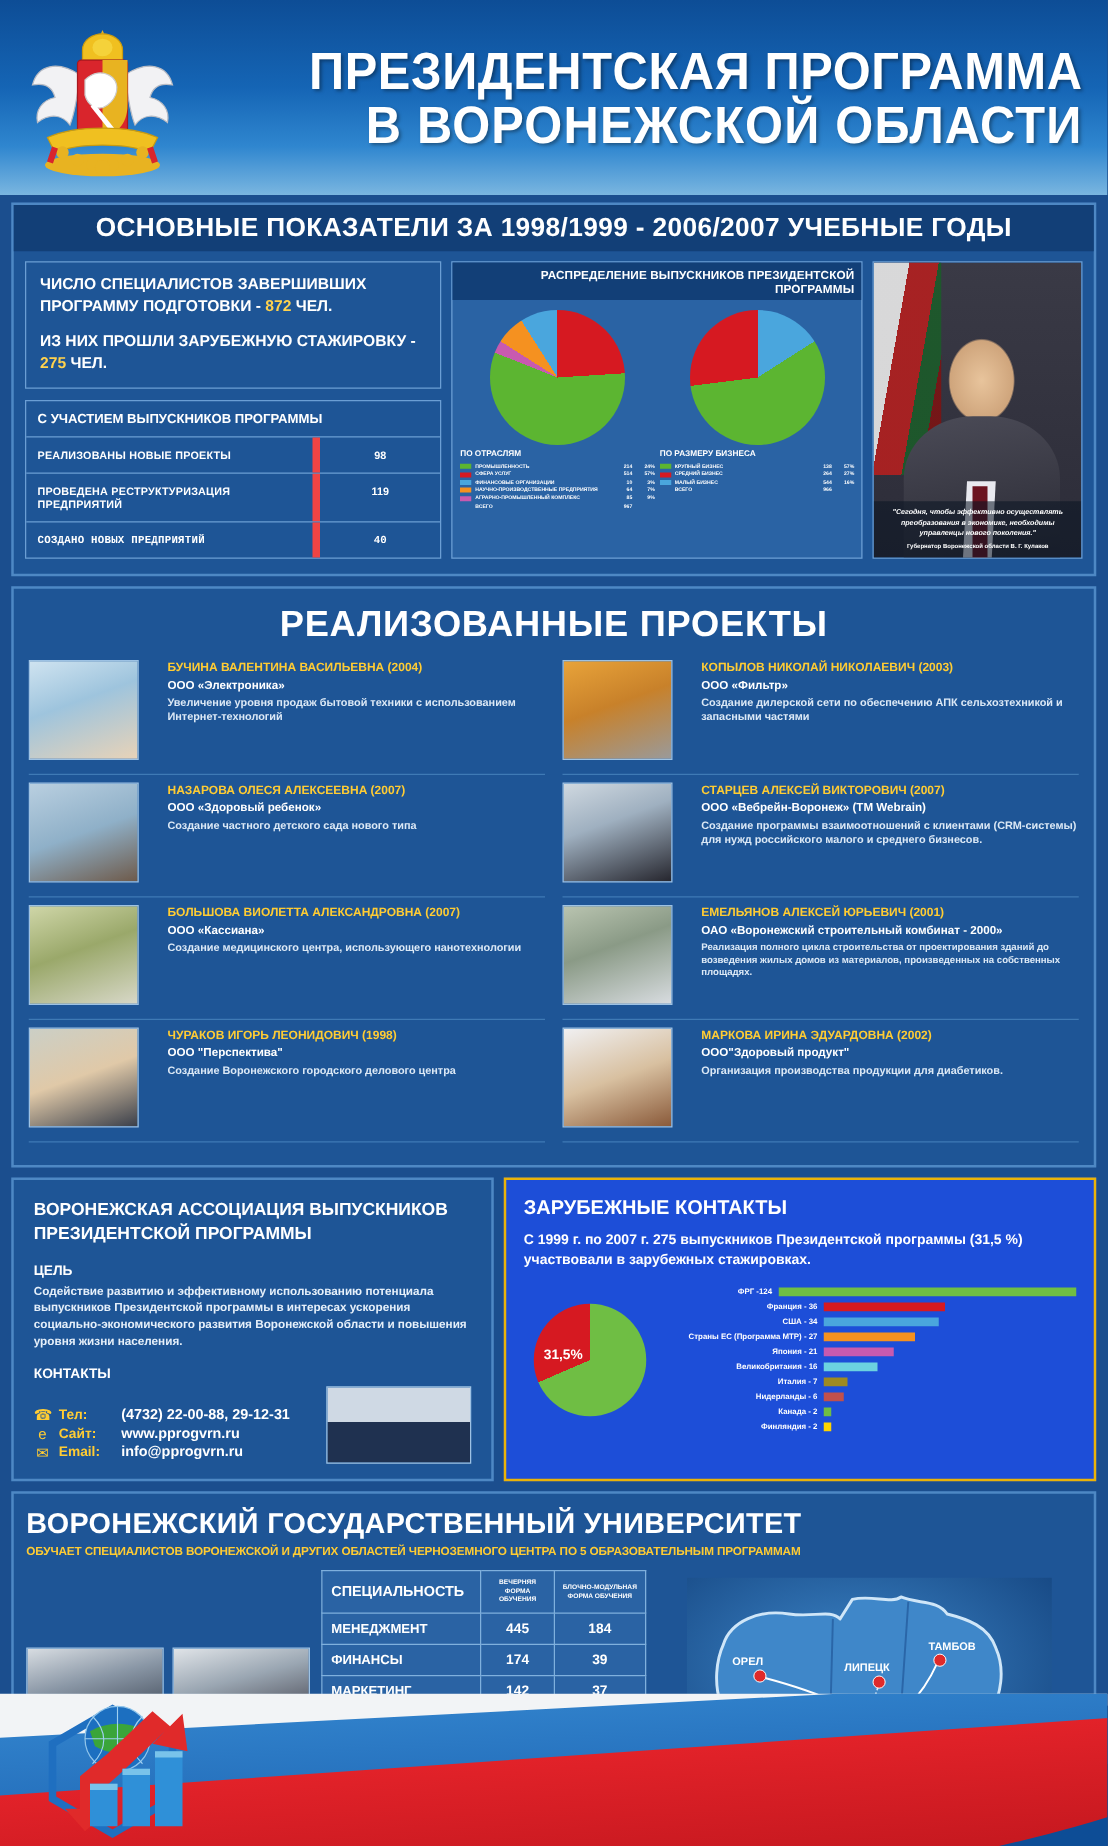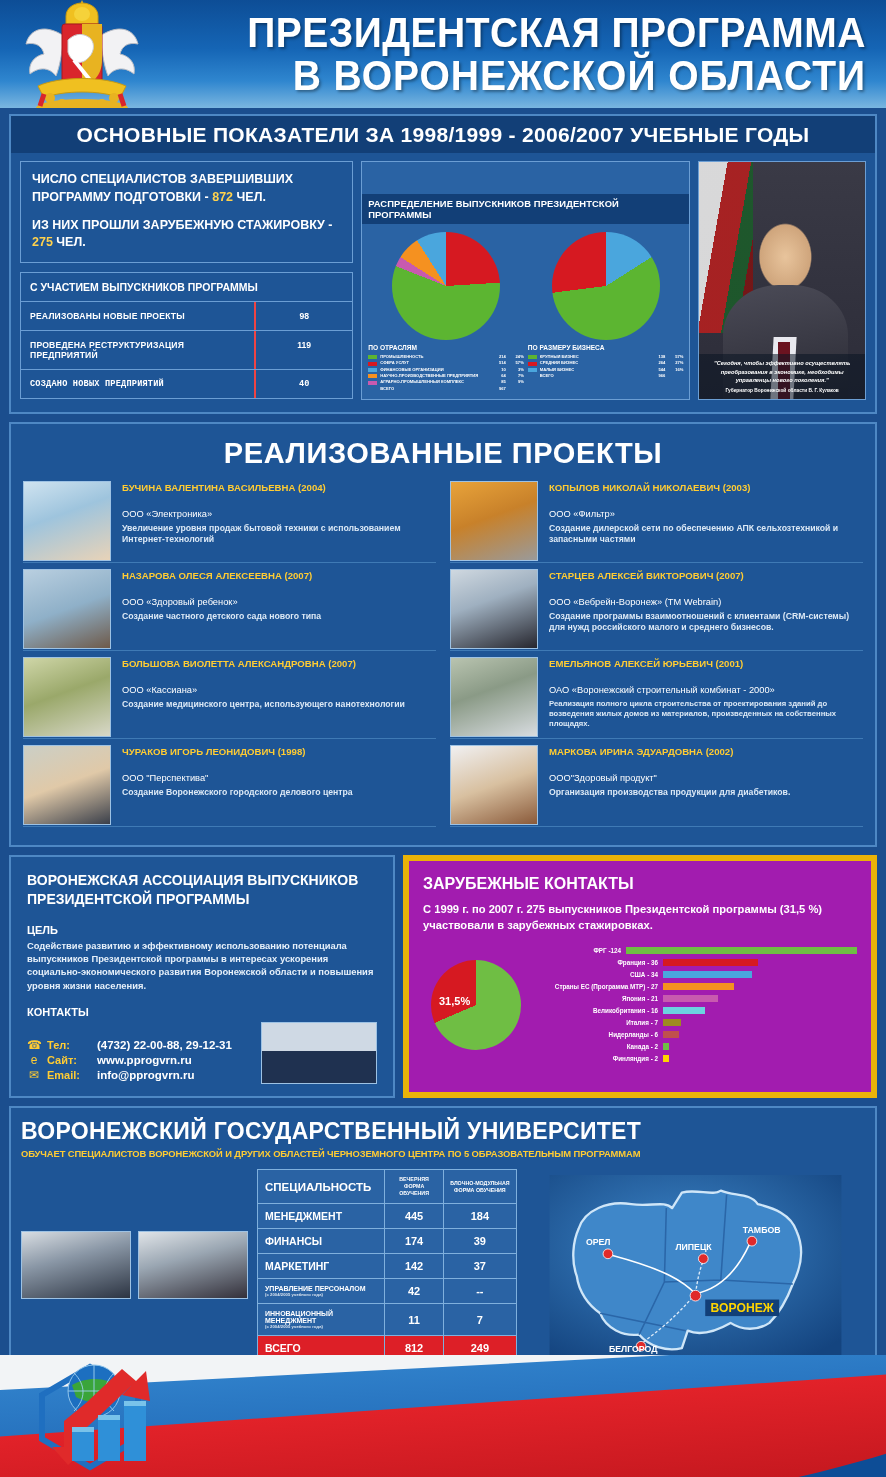--- a/index.html
+++ b/index.html
@@ -7,21 +7,21 @@
     width: 886px; height: 1477px;
     font-family: "Liberation Sans", sans-serif;
     background: #1b4e8e;
     position: relative;
     overflow: hidden;
   }
 
   
   .header {
     position: relative;
-    height: 108px;
+    height: 156px;
     background: linear-gradient(to bottom, #0d4d96 0%, #1565b5 45%, #2f86cf 75%, #7ab6e0 100%);
     display: flex; align-items: center;
     overflow: hidden;
   }
   .coat {
     width: 132px; height: 124px;
     margin-left: 16px; margin-top: 4px;
     position: relative; flex: none;
   }
   .coat svg { width: 100%; height: 100%; }
@@ -69,35 +69,34 @@
 
   .ind-table { margin-top: 9px; border: 1px solid #6b9ed4; }
   .ind-table .th {
     color: #fff; font-weight: bold; font-size: 10.5px;
     padding: 8px 9px; border-bottom: 1px solid #6b9ed4;
   }
   .ind-row { display: flex; border-bottom: 1px solid #6b9ed4; }
   .ind-row:last-child { border-bottom: none; font-family: Liberation Mono, monospace; }
   .ind-row .c1 {
     flex: 1; color: #fff; font-weight: bold; font-size: 8.6px;
-    padding: 9px 9px; border-right: 2px solid #ef4444;
+    padding: 9px 9px; border-right: 6px solid #ef4444;
     letter-spacing: .2px;
   }
   .ind-row .c2 {
     width: 96px; text-align: center; color: #fff;
     font-weight: bold; font-size: 8.6px; padding: 9px 0;
   }
 
   
   .pie-panel { width: 330px; border: 1px solid #6b9ed4; background:#2a63a4; }
   .pie-panel-title {
     background: #123f77; color: #fff; font-weight: bold;
-    font-size: 9.4px; padding: 4px 6px; text-align:left;
+    font-size: 9.4px; padding: 4px 6px; text-align:right;
     letter-spacing: .1px;
-    margin-top: 32px;
   }
   .pies { display: flex; justify-content: space-around; padding: 8px 4px 2px; }
   .pie { width: 108px; height: 108px; border-radius: 50%; }
   .pie-legends { display: flex; padding: 2px 6px 7px; gap: 4px; }
   .legend-col { flex: 1; }
   .legend-title { color: #fff; font-weight: bold; font-size: 6.6px; margin-bottom: 3px; }
   .legend-row { display: flex; align-items: center; font-size: 4.1px; color: #fff; line-height: 1.55; }
   .swatch { width: 9px; height: 4px; margin-right: 3px; flex: none; }
   .lg-name { flex: 1; font-weight: bold; white-space: nowrap; }
   .lg-v1 { width: 20px; text-align: right; font-weight: bold; }
@@ -139,29 +138,29 @@
   .gov-sig { font-style: normal; font-size: 4.8px; margin-top: 4px; }
 
   
   #sec-projects { margin-top: 8px; padding: 0 0 12px; }
   .projects-head {
     text-align: center; color: #fff; font-weight: bold;
     font-size: 29px; padding: 13px 0 11px; letter-spacing: .6px;
   }
   .projects-cols { display: flex; padding: 0 12px; gap: 14px; }
   .proj-col { flex: 1; }
-  .proj-item { display: flex; gap: 11px; padding-bottom: 1px; margin-bottom: 6px; border-bottom: 1px solid #3f7ab5; }
+  .proj-item { display: flex; gap: 23px; padding-bottom: 11px; margin-bottom: 6px; border-bottom: 1px solid #3f7ab5; }
   .proj-item:last-child { border-bottom: 1px solid #3f7ab5; }
   .proj-photo {
     width: 88px; height: 80px; flex: none;
     border: 1px solid #9dc2e4;
   }
   .proj-txt { flex: 1; padding-top: 1px; }
   .proj-name { color: #ffcc33; font-weight: bold; font-size: 9.6px; line-height: 1.25; }
-  .proj-org { color: #fff; font-weight: normal; font-size: 9.3px; margin-top: 15px; }
+  .proj-org { color: #fff; font-weight: bold; font-size: 9.3px; margin-top: 2px; }
   .proj-desc { color: #dce9f6; font-weight: bold; font-size: 8.7px; line-height: 1.3; margin-top: 4px; }
   .proj-desc.sm { font-size: 7.7px; }
 
   
   .row3 { display: flex; gap: 8px; margin: 8px 9px 0; }
   #sec-assoc { width: 386px; border: 2px solid #4e88c4; background: #1e5596; padding: 14px 16px 12px; }
   .assoc-title { color: #fff; font-weight: bold; font-size: 14px; line-height: 1.38; }
   .assoc-sub { color: #fff; font-weight: bold; font-size: 11px; margin-top: 14px; }
   .assoc-text { color: #e6f0fa; font-weight: bold; font-size: 9.4px; line-height: 1.42; margin-top: 3px; }
   .contacts-label { color: #fff; font-weight: bold; font-size: 11px; margin-top: 14px; }
@@ -171,21 +170,21 @@
   .c-ico { width: 14px; text-align: center; color: #ffcc33; font-size: 12px; line-height: 1; }
   .c-key { color: #ffcc33; font-weight: bold; font-size: 11px; width: 44px; }
   .c-val { color: #fff; font-weight: bold; font-size: 11.5px; }
   .assoc-photo {
     width: 116px; height: 62px; flex: none;
     border: 1px solid #9dc2e4;
     background: linear-gradient(to bottom, #cfd9e4 0 46%, #1f3150 46% 100%);
     position: relative; overflow: hidden;
   }
 
-  #sec-foreign { flex: 1; border: 6px solid #eab308; background: #a21caf; padding: 14px 14px 26px; }
+  #sec-foreign { flex: 1; border: 2px solid #eab308; background: #1d4ed8; padding: 14px 14px 26px; }
   .for-title { color: #fff; font-weight: bold; font-size: 16px; }
   .for-text { color: #fff; font-weight: bold; font-size: 11.2px; line-height: 1.4; margin-top: 9px; }
   .for-chart { display: flex; align-items: center; margin-top: 12px; gap: 4px; }
   .for-pie { width: 90px; height: 90px; border-radius: 50%; position: relative; flex: none; margin-left: 8px; }
   .for-pie-lbl {
     position: absolute; left: 8px; top: 38%;
     color: #fff; font-weight: bold; font-size: 11px;
   }
   .bars { flex: 1; padding-left: 6px; }
   .bar-row { display: flex; align-items: center; height: 11px; margin-bottom: 1px; }

